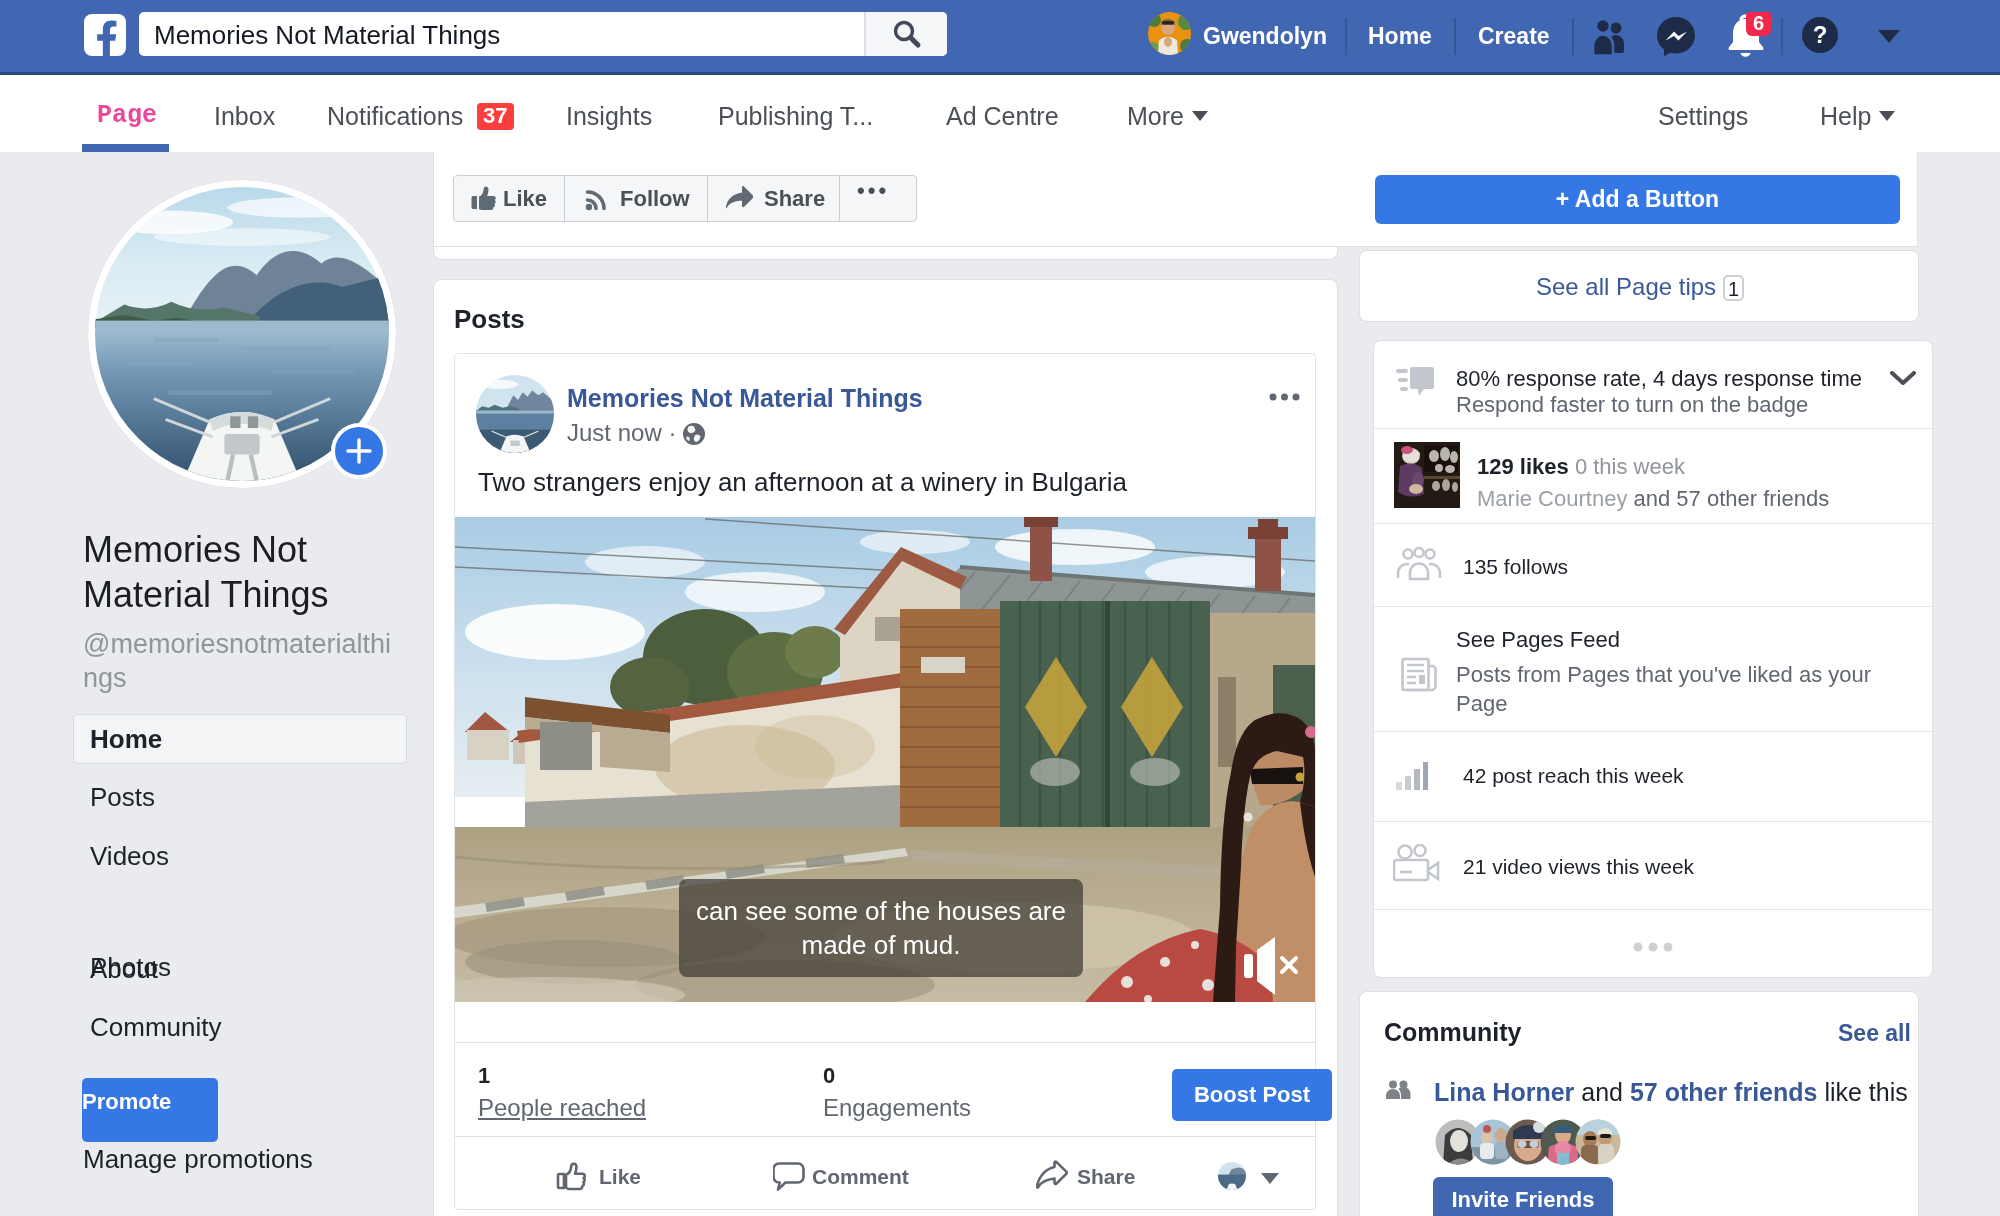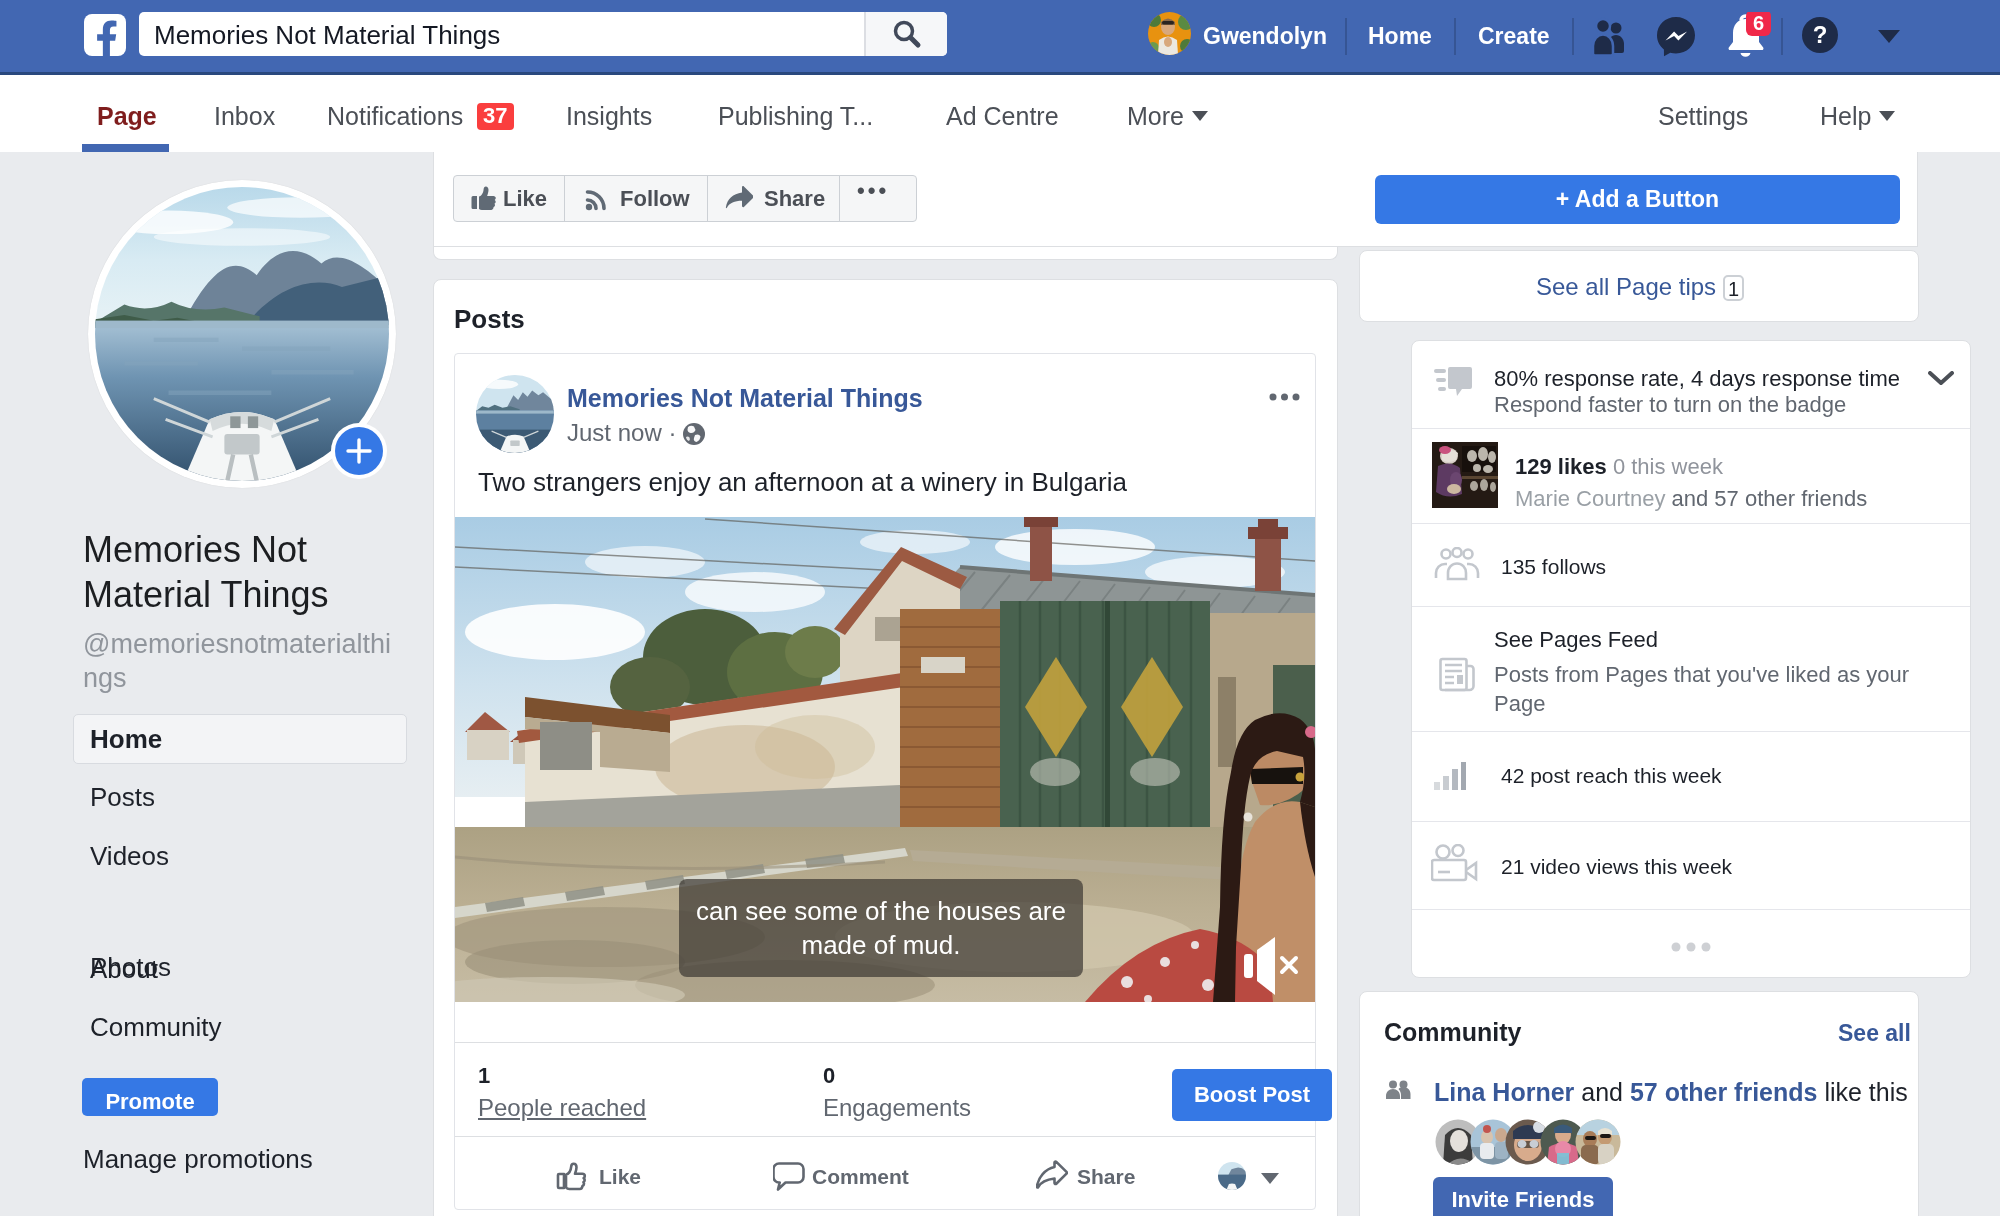--- a/index.html
+++ b/index.html
@@ -10,35 +10,35 @@
   #fblogo { position:absolute; left:84px; top:14px; width:42px; height:42px; background:#fff; border-radius:8px; overflow:hidden; }
   #searchbox { position:absolute; left:139px; top:12px; width:808px; height:44px; background:#fff; border-radius:5px; }
   #searchtext { position:absolute; left:15px; top:8px; font-size:26px; color:#141823; }
   #searchbtn { position:absolute; right:0; top:0; width:83px; height:44px; background:#f6f7f9; border-left:2px solid #dcdee3; border-radius:0 5px 5px 0; }
   .navdiv { position:absolute; top:18px; width:2px; height:37px; background:rgba(0,0,0,0.17); }
   .navlink { position:absolute; top:0; height:72px; line-height:72px; color:#fff; font-weight:bold; font-size:23px; }
   #navavatar { position:absolute; left:1148px; top:12px; width:43px; height:43px; border-radius:50%; overflow:hidden; }
 
   #subnav { position:absolute; left:0; top:75px; width:2000px; height:77px; background:#fff; }
   .tab { position:absolute; top:0; height:77px; line-height:82px; font-size:25px; color:#4b4f56; }
-  .tab.active { color:#7f1d1d; font-weight:bold; }
+  .tab.active { color:#ec4899; font-weight:bold;font-family:Liberation Mono, monospace; }
   #pageunderline { position:absolute; left:82px; top:69px; width:87px; height:8px; background:#4267b2; }
   .badge37 { display:inline-block; background:#fa3e3e; color:#fff; font-size:22px; font-weight:bold; border-radius:4px; padding:0px 6px 2px; vertical-align:2px; line-height:25px; }
   .caret { display:inline-block; width:0; height:0; border-left:8px solid transparent; border-right:8px solid transparent; border-top:10px solid #4b4f56; vertical-align:4px; margin-left:8px; }
 
   
   #profilepic { position:absolute; left:88px; top:180px; width:308px; height:308px; border-radius:50%; background:#fff; box-shadow:0 0 1px rgba(0,0,0,.15); }
   #profilepic svg { position:absolute; left:7px; top:7px; border-radius:50%; }
   #plusbtn { position:absolute; left:331px; top:423px; width:56px; height:56px; border-radius:50%; background:#fff; }
   #plusbtn .inner { position:absolute; left:4px; top:4px; width:48px; height:48px; border-radius:50%; background:#3578e5; }
   #pagetitle { position:absolute; left:83px; top:527px; font-size:36px; line-height:45px; color:#1c1e21; }
   #pagehandle { position:absolute; left:83px; top:627px; font-size:27px; line-height:34px; color:#90959c; width:322px; word-break:break-all; }
   #homebox { position:absolute; left:73px; top:714px; width:334px; height:50px; background:#f3f4f6; border:1px solid #d8dbe0; border-radius:5px; font-weight:bold; font-size:26px; color:#1d2129; line-height:48px; padding-left:16px; }
   .lmenu { position:absolute; left:90px; font-size:26px; color:#1d2129; }
-  #promote { position:absolute; left:82px; top:1078px; width:136px; height:38px; background:#3578e5; border-radius:5px; color:#fff; font-weight:bold; font-size:22px; text-align:center; line-height:48px; }
+  #promote { position:absolute; left:82px; top:1078px; width:136px; height:64px; background:#3578e5; border-radius:5px; color:#fff; font-weight:bold; font-size:22px; text-align:left; line-height:48px; }
   #managepromo { position:absolute; left:83px; top:1144px; font-size:26px; color:#1d2129; }
 
   
   #covercard { position:absolute; left:433px; top:152px; width:1485px; height:95px; background:#fff; border:1px solid #dddfe2; border-top:none; }
   #coverstrip { position:absolute; left:433px; top:247px; width:905px; height:13px; background:#fff; border:1px solid #dddfe2; border-top:none; border-radius:0 0 8px 8px; }
   .fbtn { position:absolute; top:23px; height:47px; background:#f5f6f7; border:1px solid #ccd0d5; color:#4b4f56; font-size:22px; font-weight:bold; }
   .fbtn .lab { position:absolute; top:10px; }
   #addbtn { position:absolute; left:941px; top:23px; width:525px; height:49px; background:#3578e5; border-radius:6px; color:#fff; font-size:23px; font-weight:bold; text-align:center; line-height:49px; }
 
   
@@ -51,21 +51,21 @@
   #postdots { position:absolute; left:814px; top:33px; }
   #postmsg { position:absolute; left:23px; top:113px; font-size:26px; color:#1d2129; }
   #video { position:absolute; left:0px; top:163px; width:860px; height:485px; overflow:hidden; }
   #caption { position:absolute; left:224px; top:362px; width:404px; height:98px; background:rgba(62,58,52,0.72); border-radius:8px; color:#fff; font-size:26px; line-height:34px; text-align:center; padding-top:15px; }
   #statrow { position:absolute; left:0; top:688px; width:860px; height:95px; border-top:1px solid #dddfe2; border-bottom:1px solid #dddfe2; }
   #boost { position:absolute; left:717px; top:26px; width:160px; height:52px; background:#3578e5; border-radius:5px; color:#fff; font-size:22px; font-weight:bold; text-align:center; line-height:52px; }
   .actlabel { position:absolute; font-size:21px; font-weight:bold; color:#616770; }
 
   
   #tipscard { position:absolute; left:1359px; top:250px; width:560px; height:72px; background:#fff; border:1px solid #dddfe2; border-radius:8px; }
-  #respcard { position:absolute; left:1411px; top:340px; width:560px; height:638px; background:#fff; border:1px solid #dddfe2; border-radius:8px; }
+  #respcard { position:absolute; left:1373px; top:340px; width:560px; height:638px; background:#fff; border:1px solid #dddfe2; border-radius:8px; }
   #commcard { position:absolute; left:1359px; top:991px; width:560px; height:280px; background:#fff; border:1px solid #dddfe2; border-radius:8px; }
   .rdiv { position:absolute; left:0; width:558px; height:1px; background:#e5e6eb; }
   .rtext { position:absolute; left:82px; font-size:22px; color:#1d2129; }
   .rsub { position:absolute; left:82px; font-size:22px; color:#616770; }
   .ricon { position:absolute; }
 </style>
 </head>
 <body>
 
 <div id="navbar">

